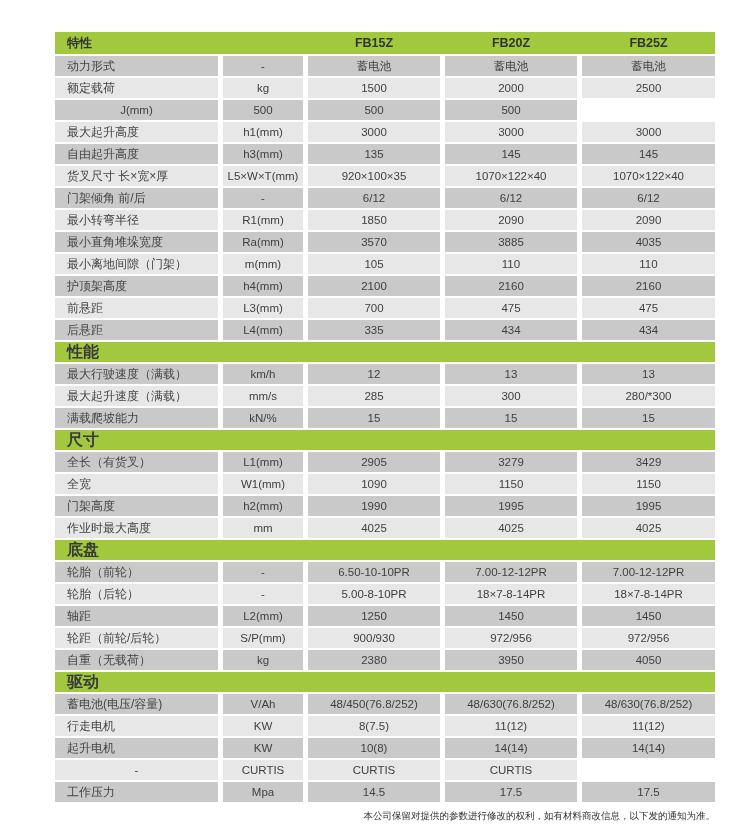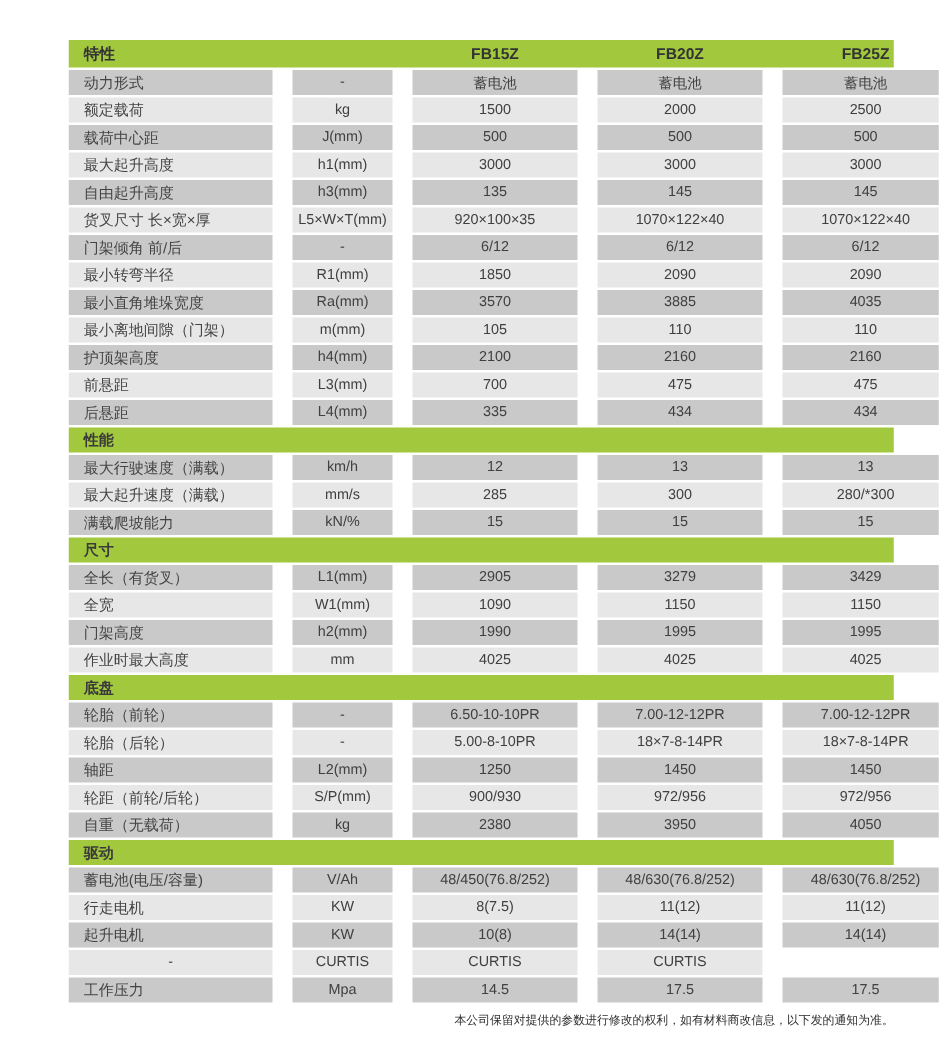--- a/index.html
+++ b/index.html
@@ -13,21 +13,21 @@
   }
   .spec-table {
     position: absolute;
     left: 55px;
     top: 32px;
     width: 660px;
   }
   .grid-row {
     display: grid;
     grid-template-columns: 163px 80px 132px 132px 133px;
-    column-gap: 16px;
+    column-gap: 5px;
   }
   .header-row {
     background: #a2c93e;
     height: 22px;
     margin-bottom: 2px;
     align-items: center;
   }
   .header-cell {
     display: flex;
     align-items: center;
@@ -41,21 +41,21 @@
     justify-content: flex-start;
     padding-left: 12px;
   }
   .section-row {
     background: #a2c93e;
     height: 20px;
     margin-bottom: 2px;
     display: flex;
     align-items: center;
     padding-left: 12px;
-    font-size: 12px;
+    font-size: 16px;
     font-weight: bold;
     color: #3a3a3a;
   }
   .data-row {
     height: 20px;
     margin-bottom: 2px;
   }
   .cell {
     display: flex;
     align-items: center;
@@ -101,21 +101,20 @@
         <div class="cell">蓄电池</div>
       </div>
       <div class="grid-row data-row row-light">
         <div class="cell label">额定载荷</div>
         <div class="cell">kg</div>
         <div class="cell">1500</div>
         <div class="cell">2000</div>
         <div class="cell">2500</div>
       </div>
       <div class="grid-row data-row row-dark">
-        <div class="cell label">载荷中心距</div>
         <div class="cell">J(mm)</div>
         <div class="cell">500</div>
         <div class="cell">500</div>
         <div class="cell">500</div>
       </div>
       <div class="grid-row data-row row-light">
         <div class="cell label">最大起升高度</div>
         <div class="cell">h1(mm)</div>
         <div class="cell">3000</div>
         <div class="cell">3000</div>

